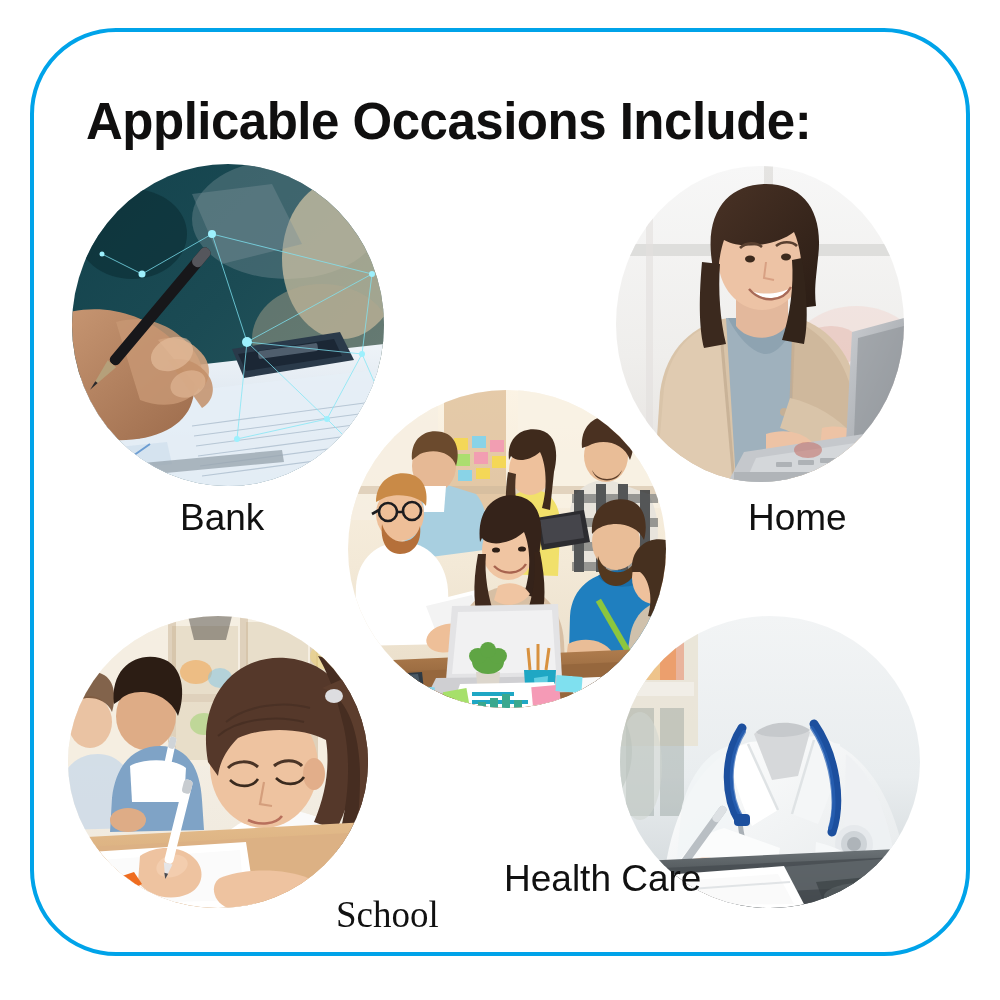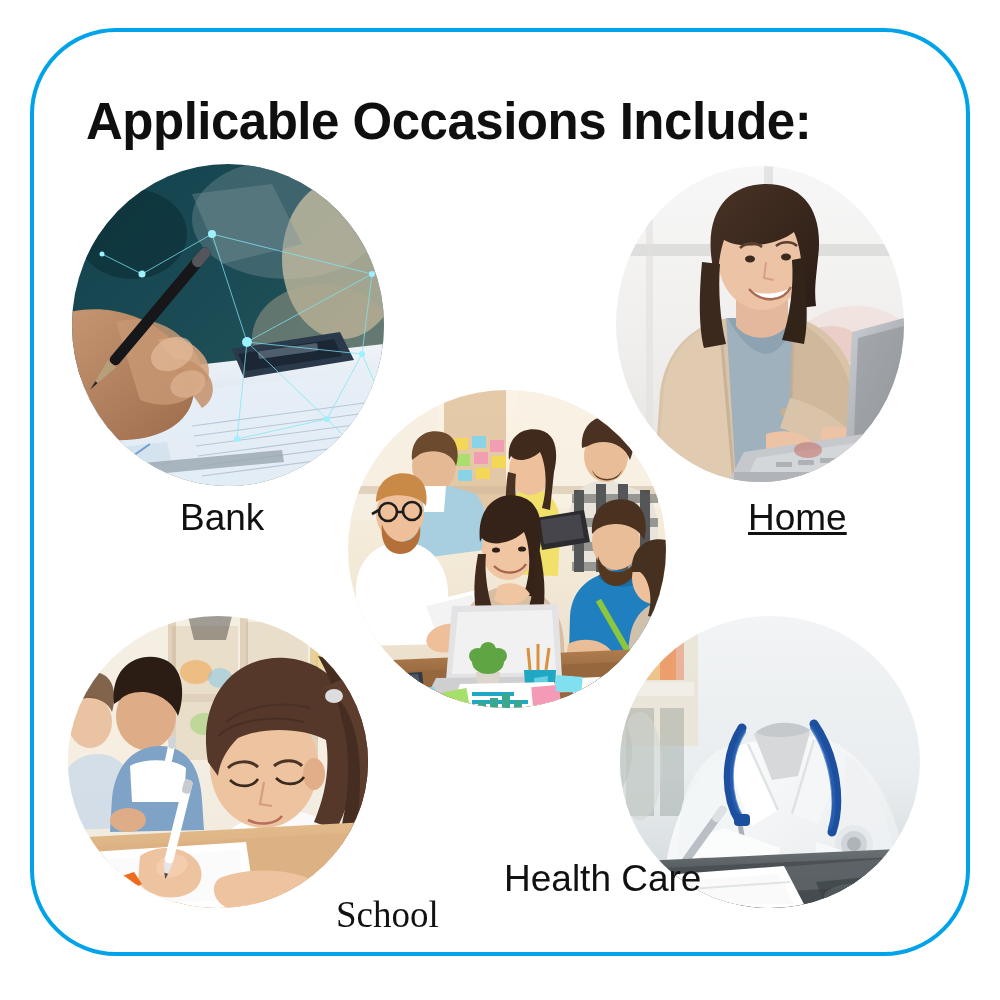--- a/index.html
+++ b/index.html
@@ -23,21 +23,21 @@
   .circle{position:absolute;border-radius:50%;overflow:hidden;background:#ffffff;}
   .circle svg{display:block;width:100%;height:100%;}
 
   .lbl{position:absolute;font-size:37px;color:#111;white-space:nowrap;
        font-family:"Liberation Sans","DejaVu Sans",sans-serif;font-weight:400;}
 
   
   #c-bank   {left:72px; top:164px; width:312px; height:322px;}
   #l-bank   {left:180px; top:497px;}
   #c-home   {left:616px; top:166px; width:288px; height:316px;}
-  #l-home   {left:748px; top:497px;text-decoration:underline;}
+  #l-home   {left:748px; top:497px;}
   #c-office {left:348px; top:390px; width:318px; height:318px;}
   #l-office {left:464px; top:722px;}
   #c-school {left:68px; top:616px; width:300px; height:292px;}
   #l-school {left:336px; top:893px;font-family:Liberation Serif, serif;}
   #c-health {left:620px; top:616px; width:300px; height:292px;}
   #l-health {left:504px; top:858px;text-align:center;}
 </style>
 </head>
 <body>
 

